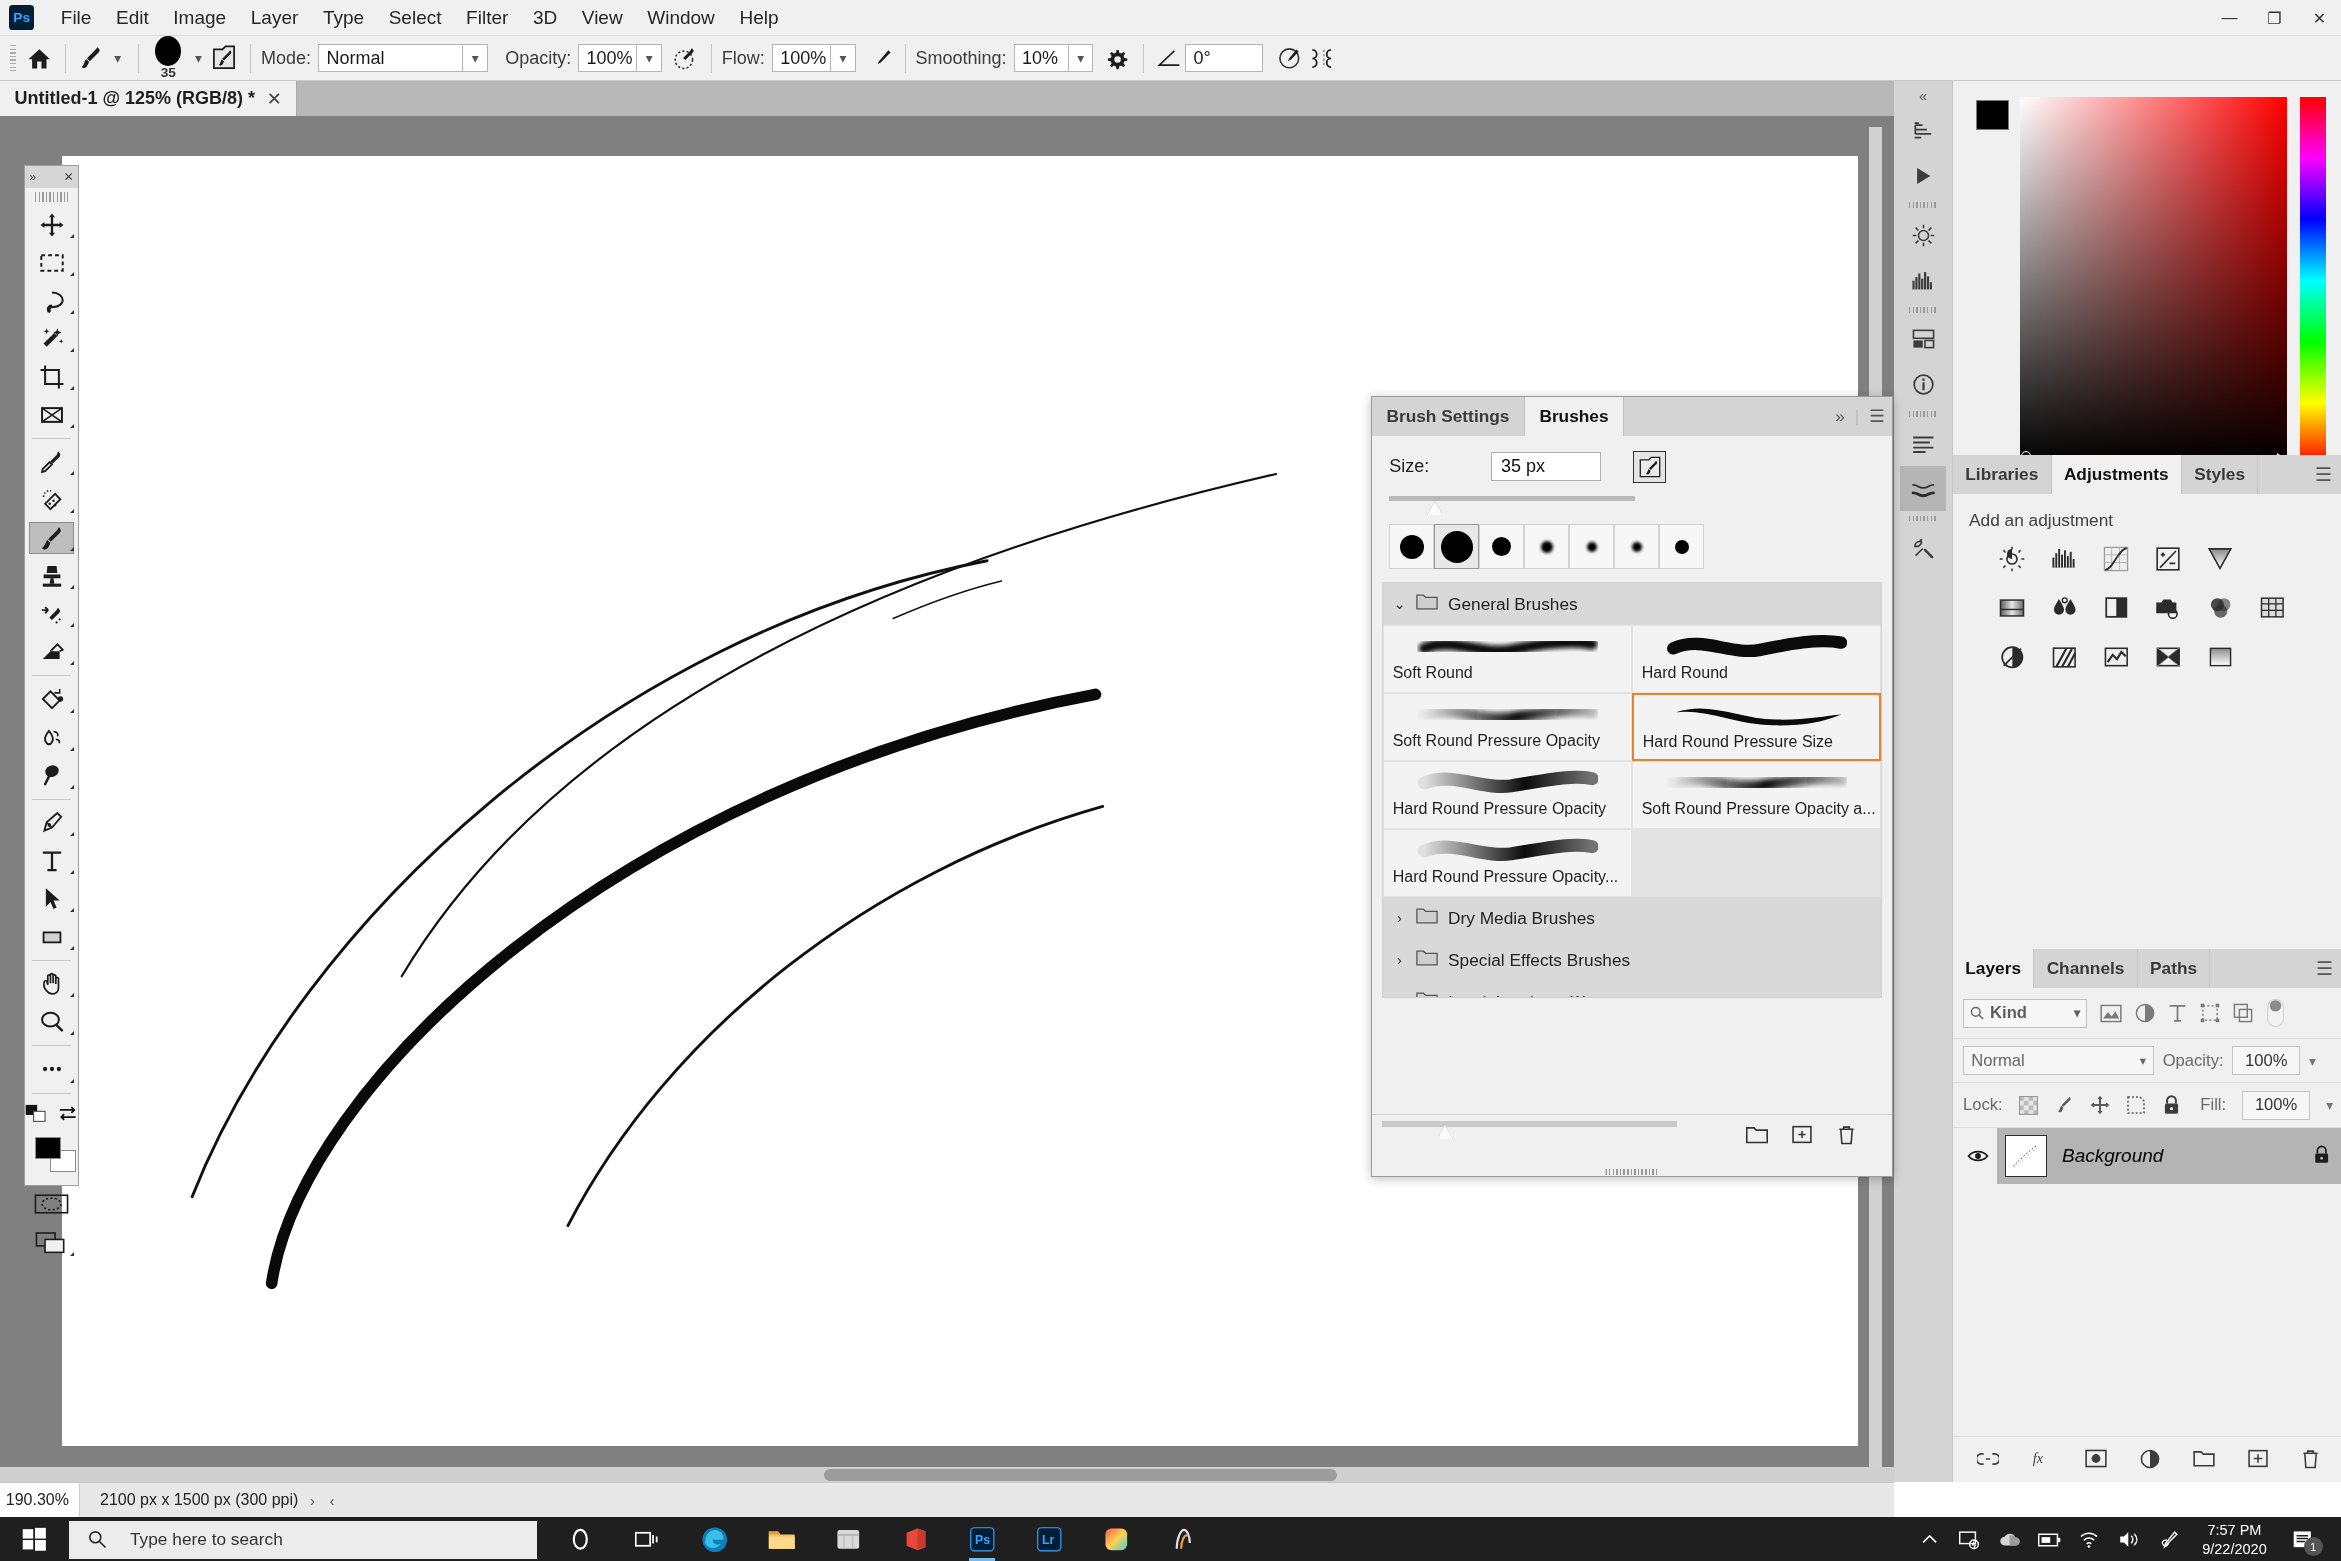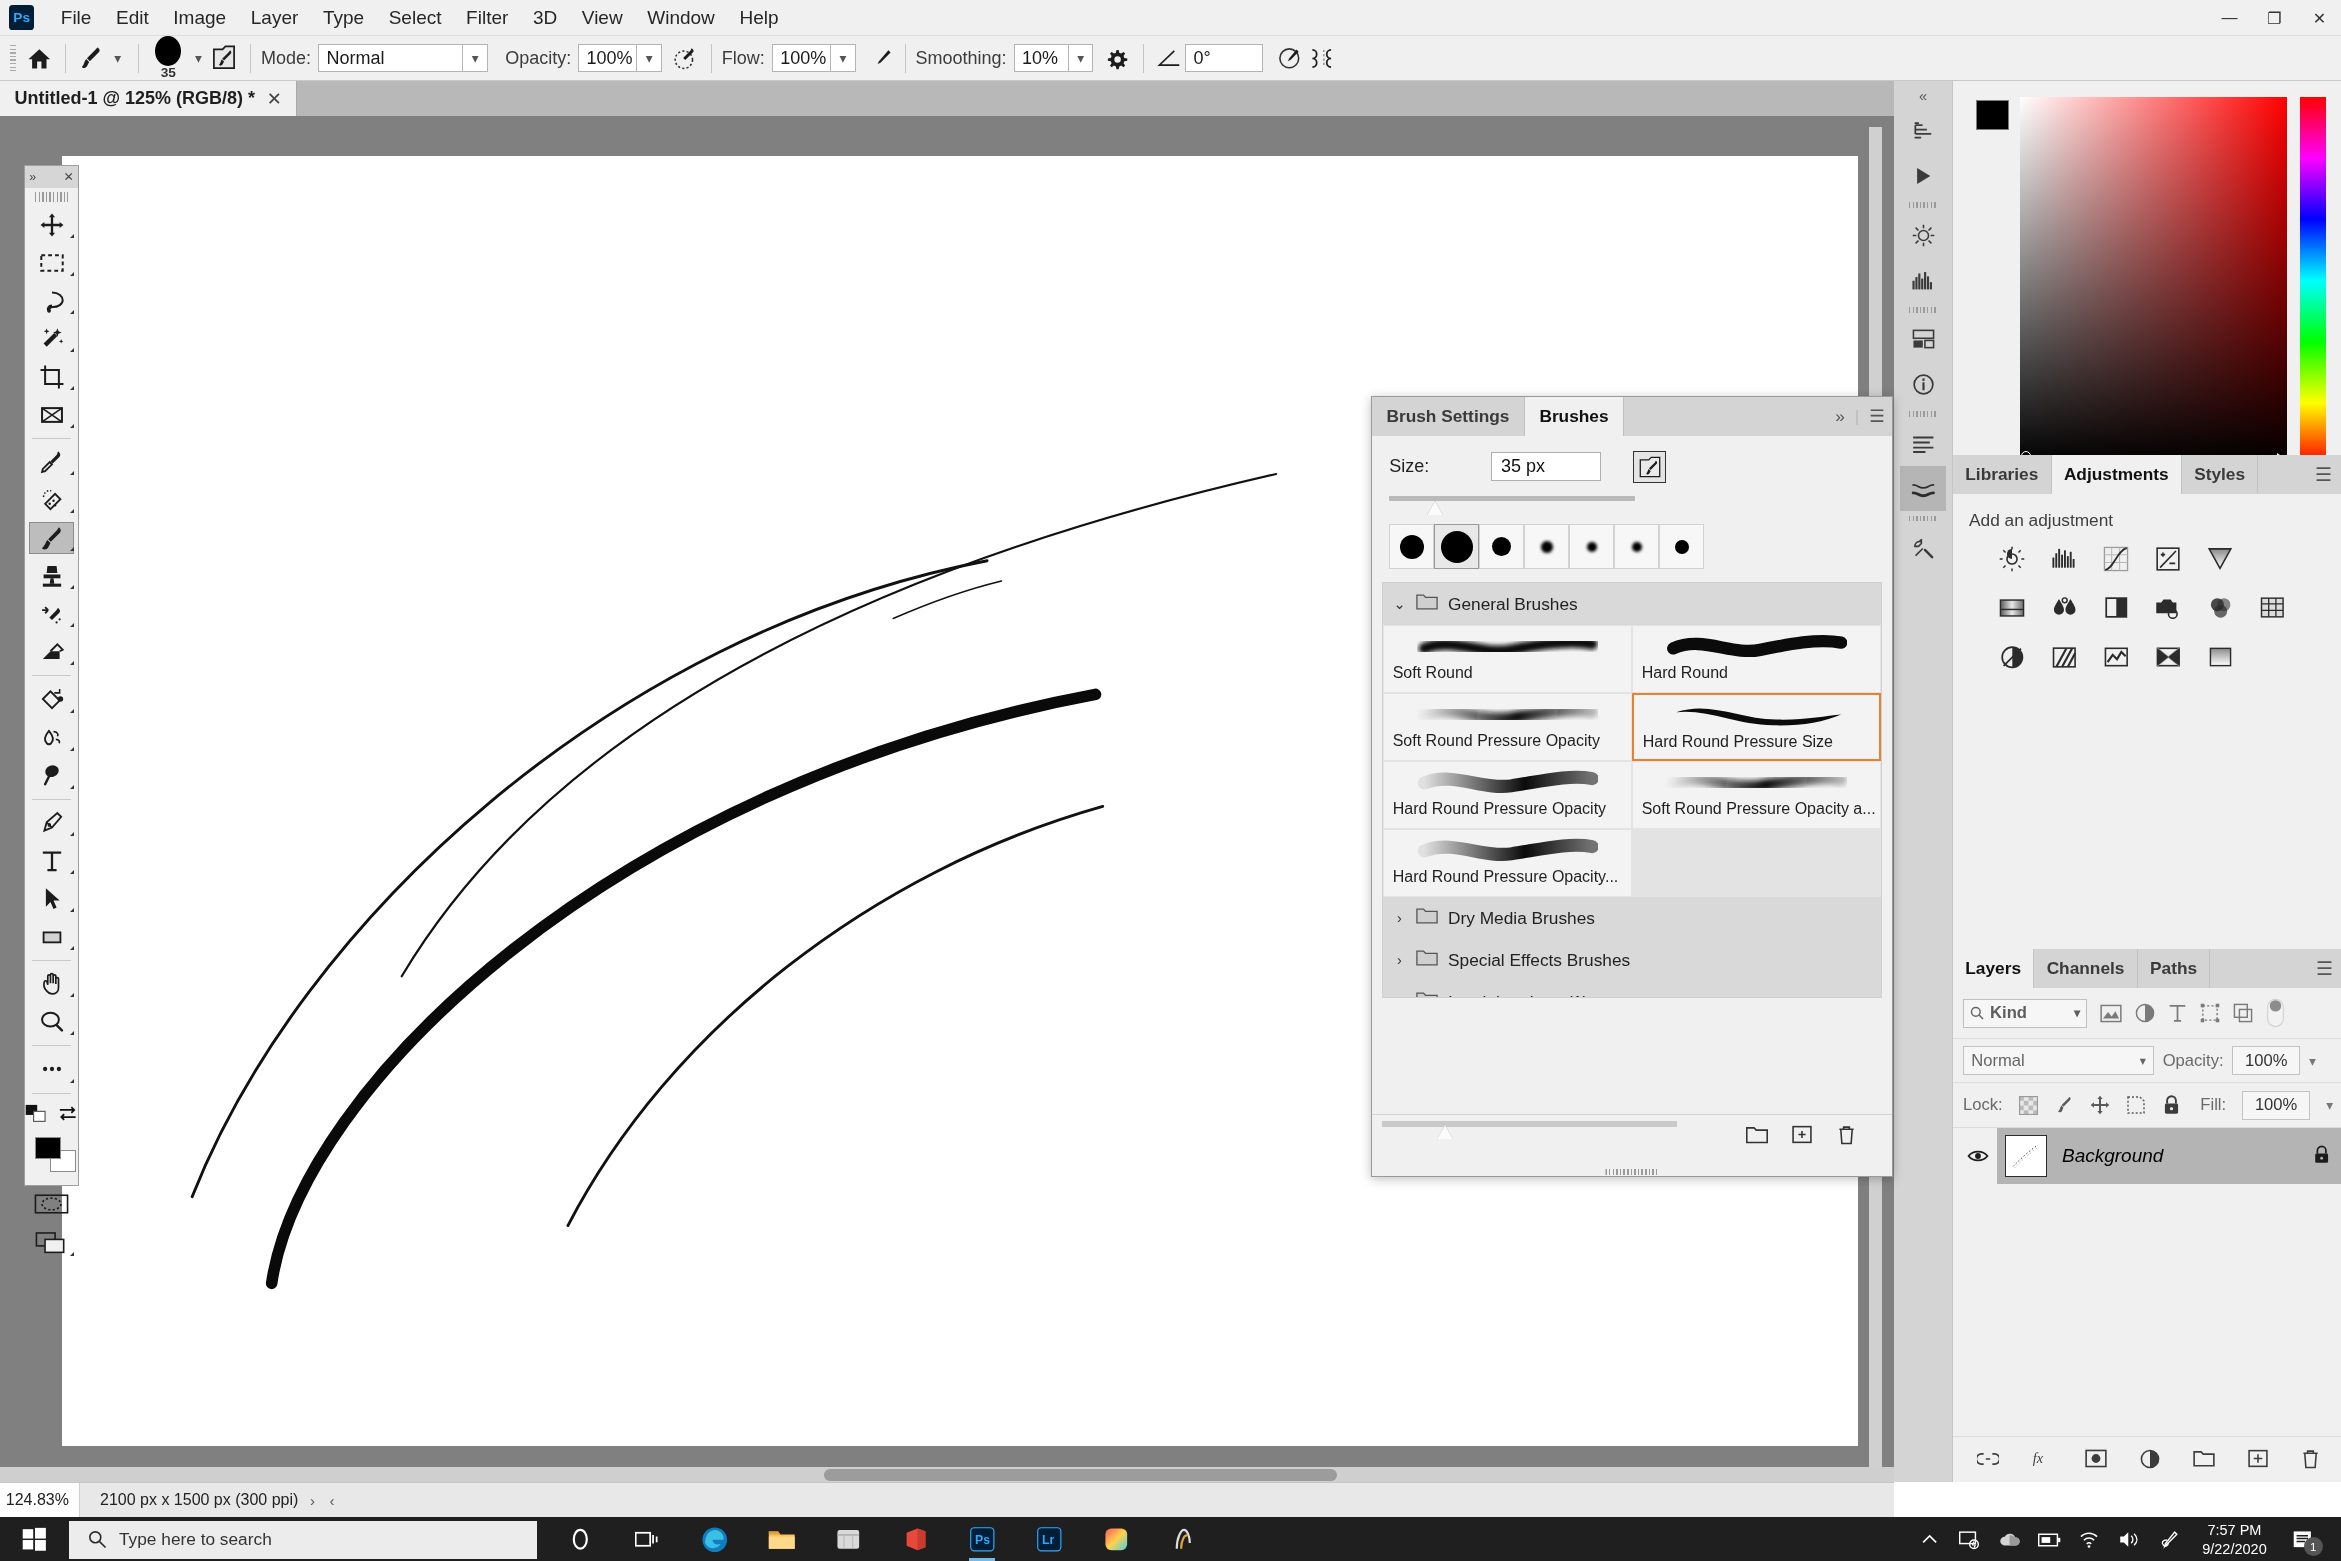--- a/index.html
+++ b/index.html
@@ -371,21 +371,21 @@
   
   .taskbar {
     position: absolute; left: 0; top: 1517px; width: 2342px; height: 45px;
     background: #1f1f1f; display: flex; align-items: center;
   }
   .tb-start {
     width: 69px; height: 45px; display: flex; align-items: center; justify-content: center;
   }
   .tb-search {
     width: 468px; height: 38px; background: #ececec; display: flex; align-items: center;
-    gap: 12px; padding-left: 19px; margin-left: 0;
+    gap: 23px; padding-left: 19px; margin-left: 0;
   }
   .tb-search-text { font-size: 17.3px; color: #333; }
   .tb-icons { display: flex; align-items: center; gap: 0; margin-left: 10px; }
   .tb-ico {
     width: 67px; height: 45px; display: flex; align-items: center; justify-content: center;
     position: relative;
   }
   .tb-ico.running::after {
     content: ''; position: absolute; bottom: 1.4px; left: 20px; width: 26px; height: 2.9px;
     background: #76b9ed;
@@ -1413,21 +1413,21 @@
             </svg>
         </span>
       </div>
     </div>
   </div>
 
   <div class="hscroll-track"></div>
   <div class="hscroll-thumb"></div>
 
   <div class="statusbar">
-    <div class="sb-zoom">124.83%</div>
+    <div class="sb-zoom">190.30%</div>
     <div class="sb-dims">2100 px x 1500 px (300 ppi)</div>
     <div class="sb-arrow">›</div>
     <div class="sb-arrow" style="padding-left:2.9px;">‹</div>
   </div>
 
   <div class="taskbar">
     <div class="tb-start">
       <svg width="24.6" height="24.6" viewBox="0 0 34 34">
           <g fill="#ffffff">
             <rect x="1" y="3" width="14.5" height="13"></rect>

